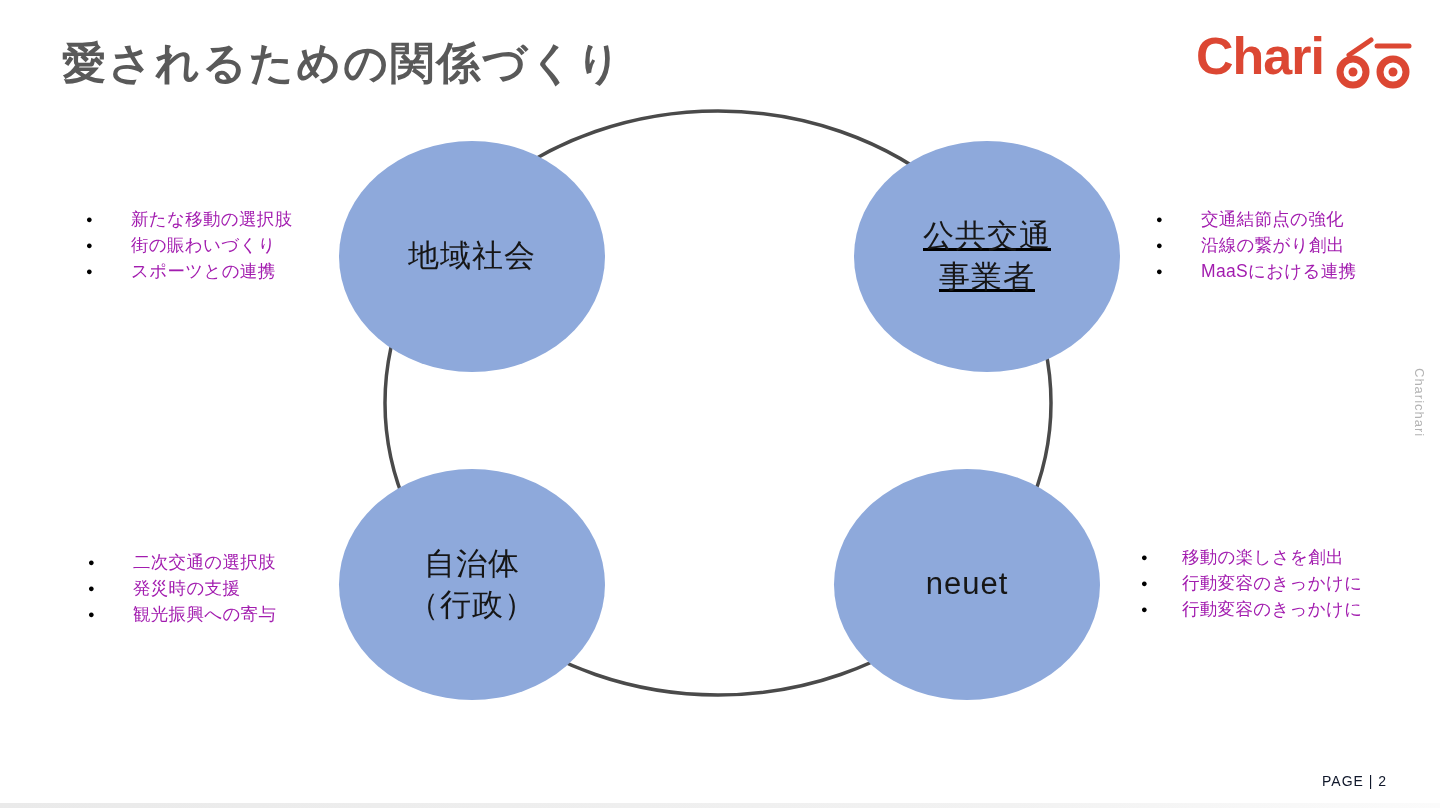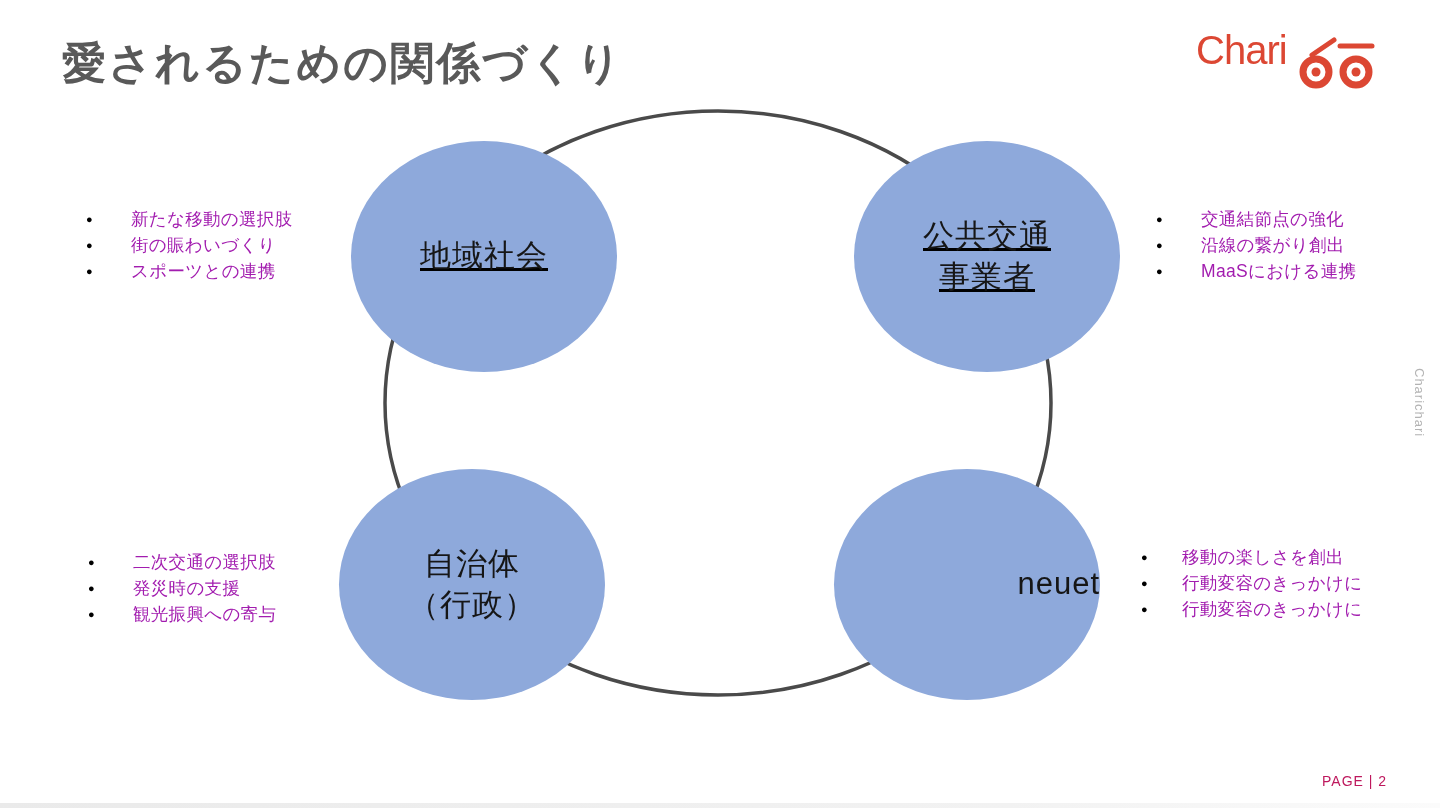--- a/index.html
+++ b/index.html
@@ -25,46 +25,46 @@
 
   
   .logo {
     position: absolute;
     left: 1196px; top: 30px;
     display: flex;
     align-items: flex-start;
     gap: 8px;
   }
   .logo-text {
-    font-size: 40px;
-    font-weight: 400;
+    font-size: 52px;
+    font-weight: 700;
     letter-spacing: -1px;
     color: #DC4733;
     line-height: 1;
   }
   .logo-bike { margin-top: 2px; }
 
   
   .ring-svg { position: absolute; left: 0; top: 0; z-index: 1; }
 
   
   .node {
     position: absolute;
     width: 266px; height: 231px;
     background: #8EA9DB;
     border-radius: 50%;
     display: flex;
     align-items: center;
     justify-content: center;
     z-index: 2;
   }
-  .n-tl { left: 351px; top: 141px; text-decoration: underline; }
+  .n-tl { left: 339px; top: 141px; }
   .n-tr { left: 854px; top: 141px; text-decoration: underline; }
   .n-bl { left: 339px; top: 469px; }
-  .n-br { left: 834px; top: 469px; justify-content: flex-end; }
+  .n-br { left: 834px; top: 469px; }
   .node-label {
     text-align: center;
     font-size: 31px;
     line-height: 1.32;
     color: #161616;
     letter-spacing: 1px;
   }
   .node-label span { display: block; }
   .node-label span:empty { display: none; }
 
@@ -119,21 +119,21 @@
     font-size: 13px;
     color: #b3b3b3;
     letter-spacing: 1px;
   }
 
   
   .page-label {
     position: absolute;
     left: 1322px; top: 773px;
     font-size: 14px;
-    color: #be185d;
+    color: #0f172a;
     letter-spacing: 1px;
     text-align: center;
   }
 
   
   .bottom-strip {
     position: absolute;
     left: 0; right: 0; bottom: 0;
     height: 5px;
     background: linear-gradient(to right, #eaeaea 0%, #f2f2f2 70%, #fbfbfb 100%);

